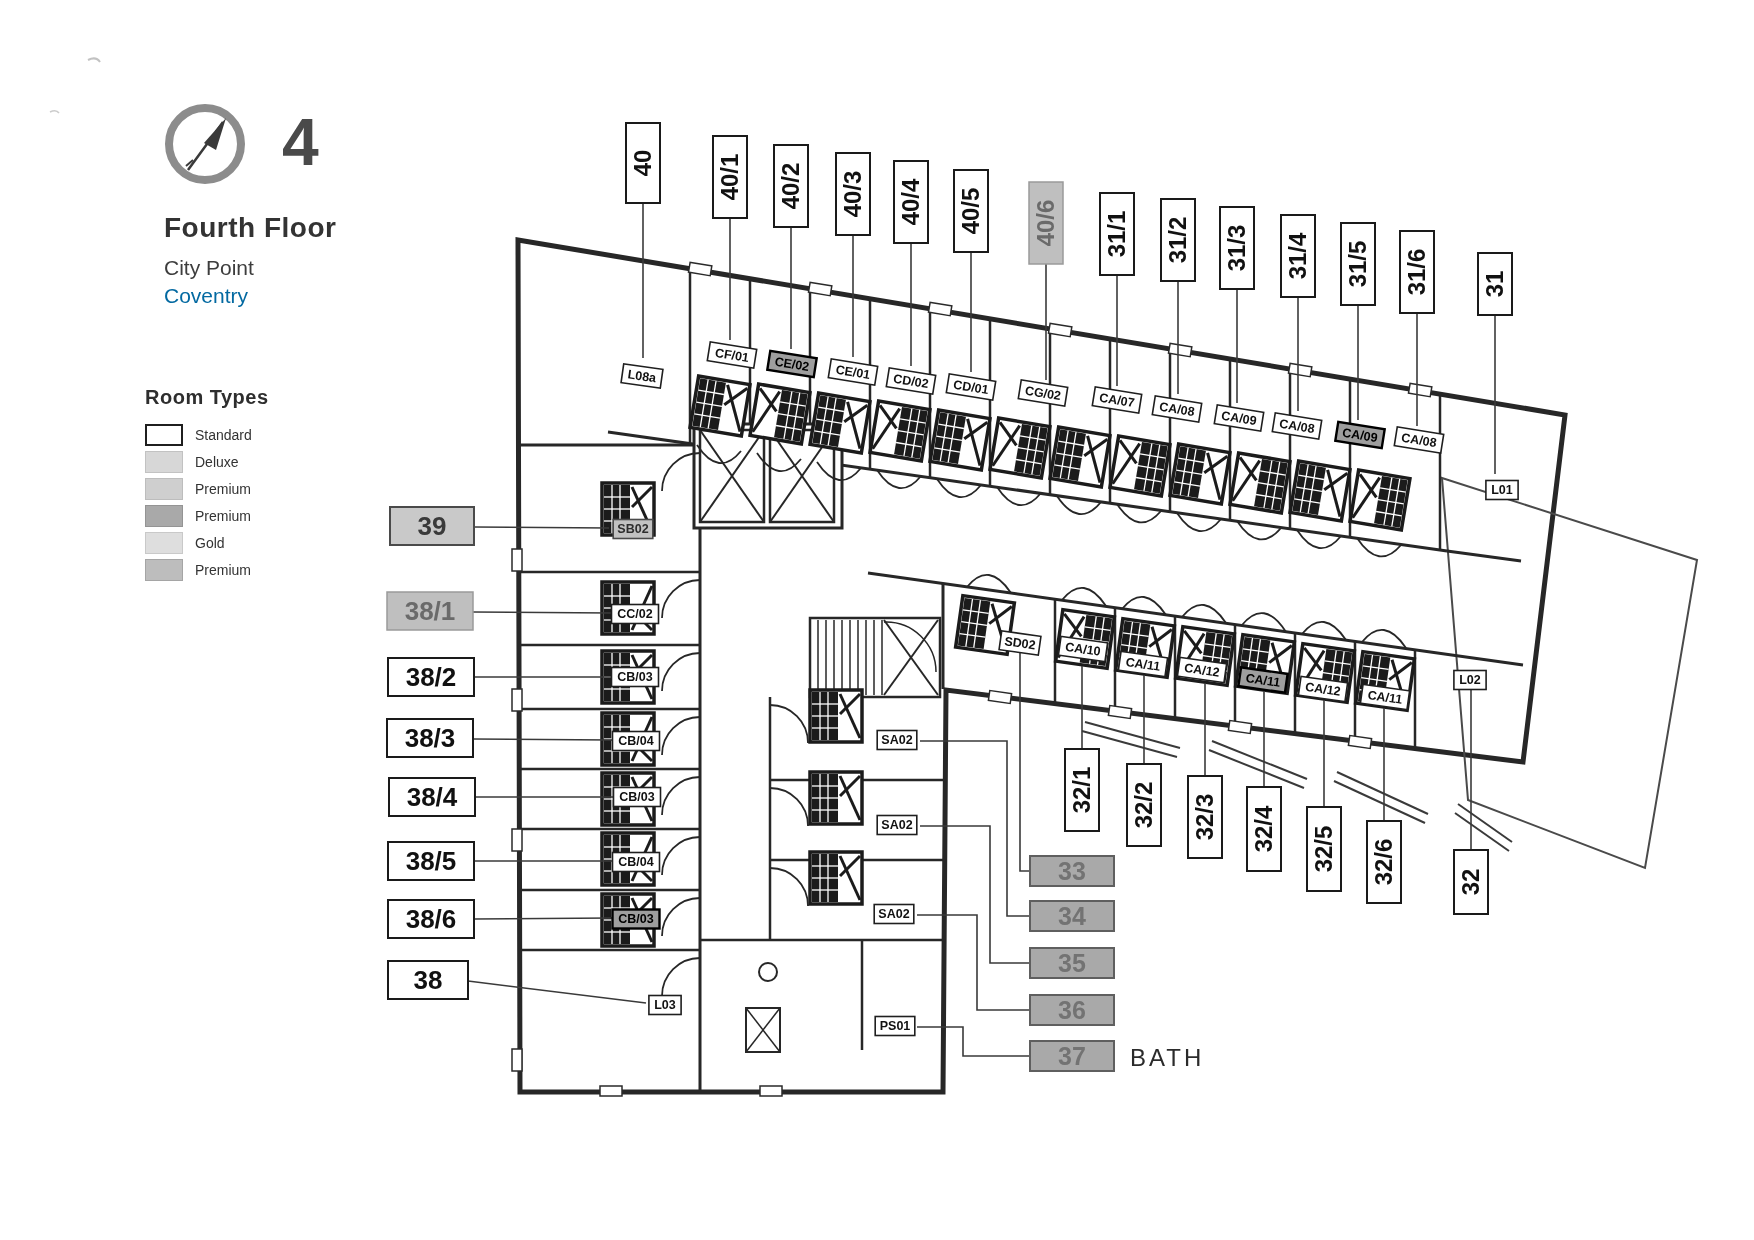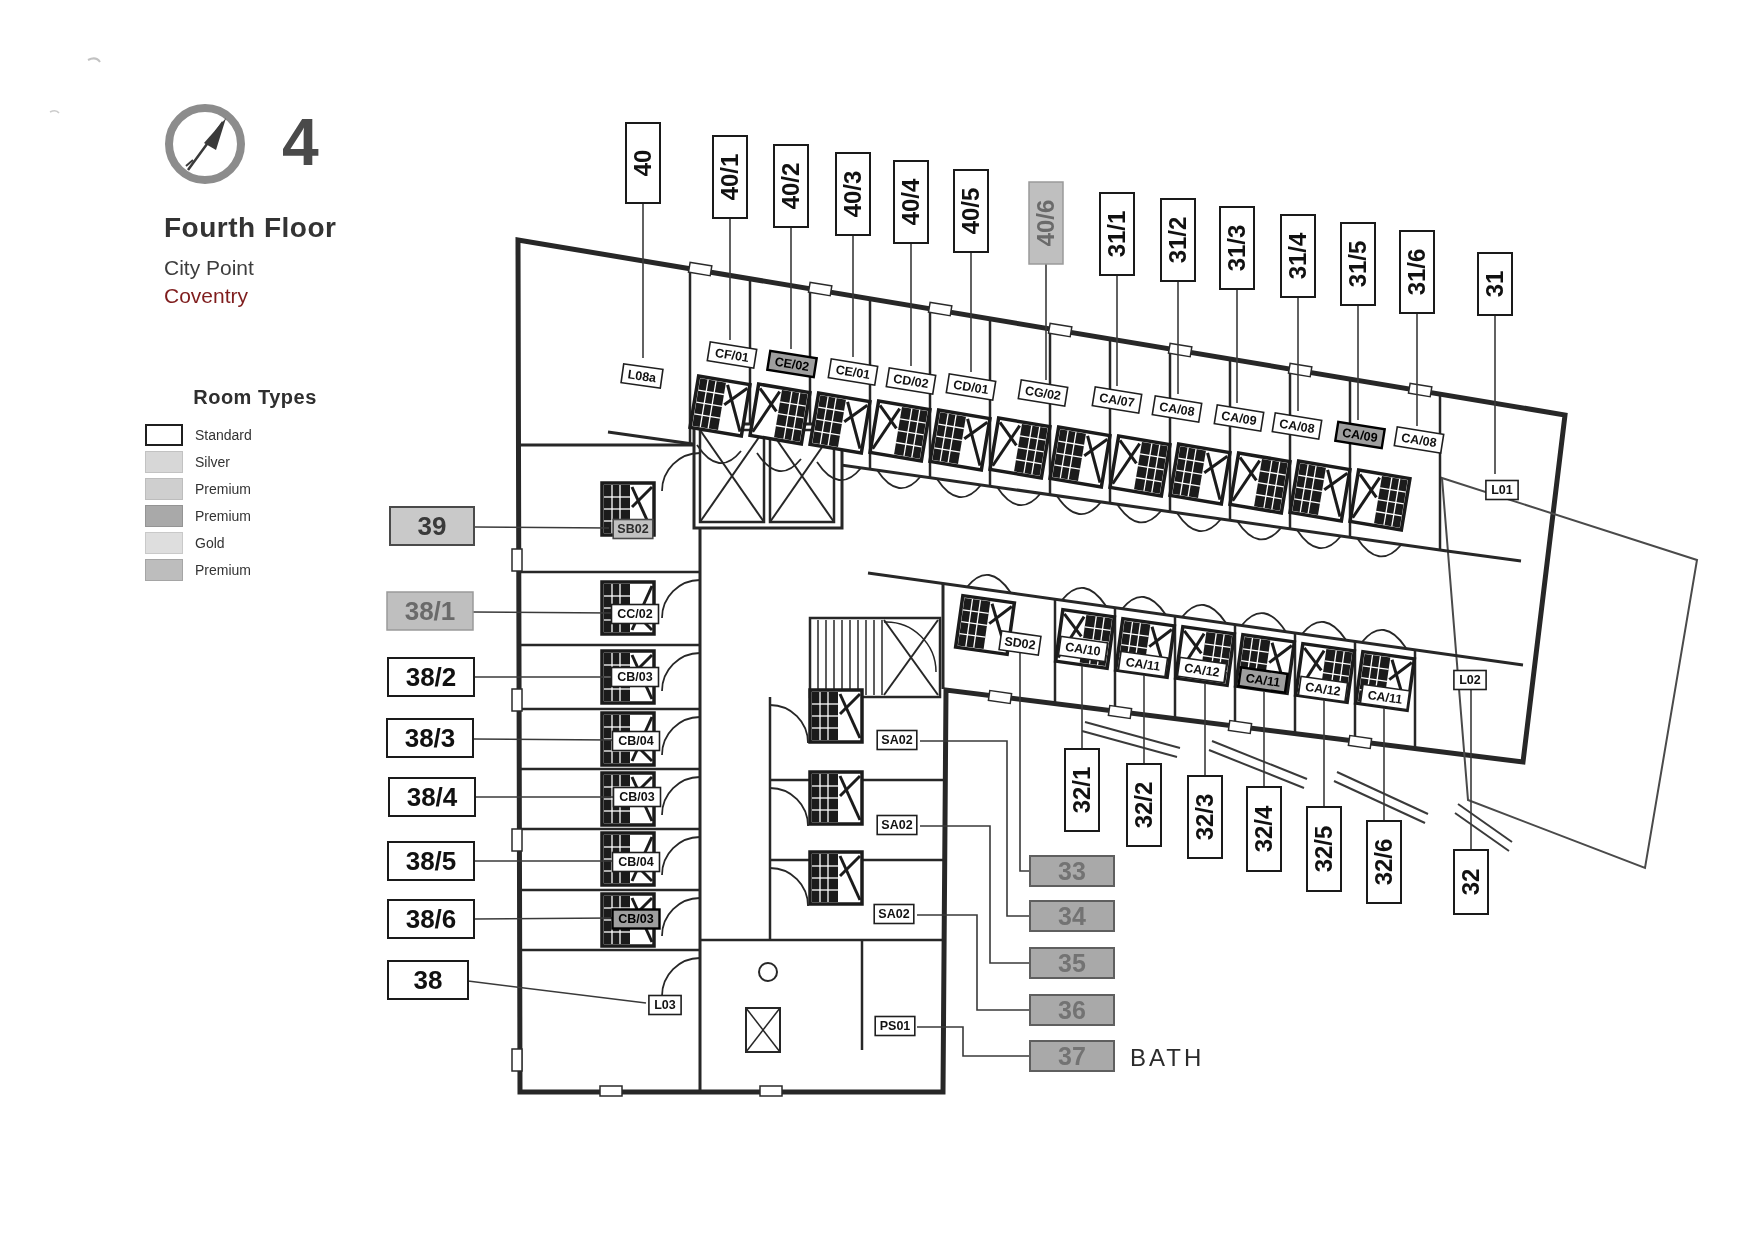--- a/index.html
+++ b/index.html
@@ -2,22 +2,22 @@
 <html><head>
 <meta charset="utf-8">
 <style>
   html,body{margin:0;padding:0;background:#f7f7f5;}
   #page{position:relative;width:1754px;height:1240px;background:#ffffff;
         font-family:"Liberation Sans", sans-serif;overflow:hidden;}
   .abs{position:absolute;}
   #floor-number{left:282px;top:104px;font-size:66px;font-weight:bold;color:#4a4a4a;letter-spacing:2px;}
   #floor-name{left:164px;top:204px;font-size:28px;font-weight:bold;color:#333;letter-spacing:.5px;margin-top:8px;}
   #building-line1{left:164px;top:256px;font-size:21px;color:#3d3d3d;}
-  #building-line2{left:164px;top:284px;font-size:21px;color:#7f1d1d;}
-  #legend{left:145px;top:386px;width:220px;text-align:center;}
+  #building-line2{left:164px;top:284px;font-size:21px;color:#0369a1;}
+  #legend{left:145px;top:386px;width:220px;}
   #legend-title{font-size:20px;font-weight:bold;color:#2e2e2e;margin-bottom:12px;letter-spacing:.5px;}
   .legend-row{display:flex;align-items:center;height:27px;}
   .legend-swatch{width:38px;height:22px;margin-right:12px;box-sizing:border-box;flex:0 0 auto;}
   .legend-label{font-size:14px;color:#333;}
   #plan-svg{position:absolute;left:0;top:0;}
 </style>
 </head>
 <body>
 
 <div id="page">
@@ -35,21 +35,21 @@
 
   <div class="abs" id="legend">
     <div id="legend-title">Room Types</div>
     <div id="legend-items">
         <div class="legend-row">
           <div class="legend-swatch" style="background: rgb(255, 255, 255); border: 2.5px solid rgb(31, 31, 31);"></div>
           <div class="legend-label">Standard</div>
         </div>
         <div class="legend-row">
           <div class="legend-swatch" style="background: rgb(215, 215, 215); border: 1px solid rgb(194, 194, 194);"></div>
-          <div class="legend-label">Silver</div>
+          <div class="legend-label">Deluxe</div>
         </div>
         <div class="legend-row">
           <div class="legend-swatch" style="background: rgb(207, 207, 207); border: 1px solid rgb(189, 189, 189);"></div>
           <div class="legend-label">Premium</div>
         </div>
         <div class="legend-row">
           <div class="legend-swatch" style="background: rgb(169, 169, 169); border: 1px solid rgb(148, 148, 148);"></div>
           <div class="legend-label">Premium</div>
         </div>
         <div class="legend-row">

